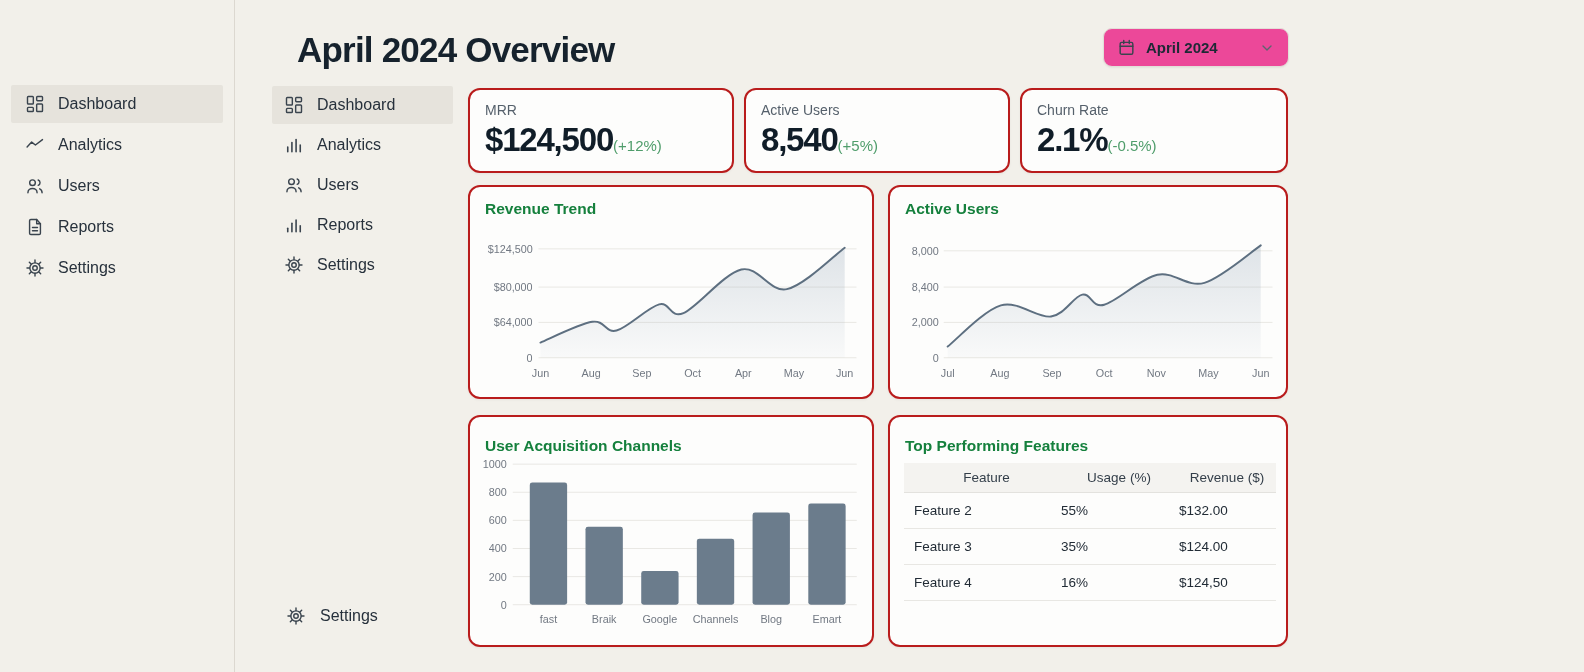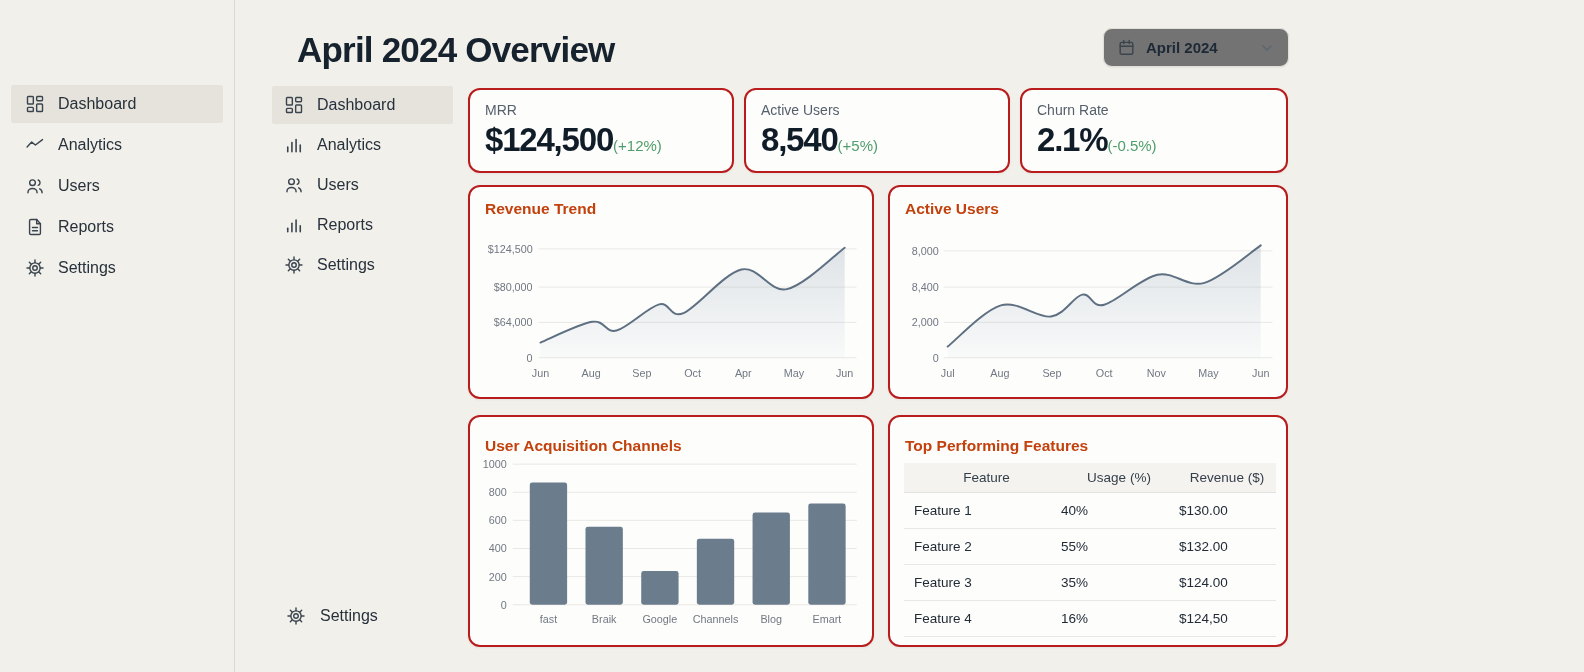--- a/index.html
+++ b/index.html
@@ -15,40 +15,40 @@
   .sb1 .nav-item{margin:0 11px 3px 11px;padding-left:14px}
   .nav-item.active{background:#e6e3dc;font-weight:500}
   .sb2{position:absolute;left:272px;top:86px;width:181px}
   .sb2 .nav-item{margin-bottom:2px;padding-left:12px}
   .sb2-bottom{position:absolute;left:286px;top:600px;height:32px;display:flex;align-items:center;gap:14px;font-size:16px;color:#27313c;cursor:pointer}
   .ic{width:20px;height:20px;display:inline-flex;color:#3a444e;flex:0 0 auto}
   .ic svg{width:20px;height:20px}
   
   .title{position:absolute;left:281px;top:14px;margin:16px;font-size:35px;font-weight:700;letter-spacing:-.8px;color:#16222d}
   .date-btn{position:absolute;left:1103px;top:28px;width:186px;height:39px;box-sizing:border-box;
-    background:#737373;border:1px solid #e2dfd8;border-radius:9px;box-shadow:0 1px 2px rgba(20,28,36,.06);
+    background:#ec4899;border:1px solid #e2dfd8;border-radius:9px;box-shadow:0 1px 2px rgba(20,28,36,.06);
     display:flex;align-items:center;gap:10px;padding:0 13px;font-size:15px;font-weight:600;color:#1d2935;
     font-family:"Liberation Sans",sans-serif;cursor:pointer}
   .date-btn .chev{margin-left:auto;color:#5b6570}
   
   .card{position:absolute;background:#fdfdfc;border:2px solid #b91c1c;border-radius:12px;
     box-shadow:0 1px 3px rgba(16,24,32,.05);box-sizing:border-box}
   .c-kpi1{left:468px;top:88px;width:266px;height:85px}
   .c-kpi2{left:744px;top:88px;width:266px;height:85px}
   .c-kpi3{left:1020px;top:88px;width:268px;height:85px}
   .kpi{padding:12px 15px}
   .kpi-label{font-size:14px;color:#55606b;margin-bottom:3px}
   .kpi-row{display:flex;align-items:baseline}
   .kpi-value{font-size:33px;font-weight:700;letter-spacing:-1.2px;color:#101d28}
   .kpi-change{font-size:15px;margin-left:0;font-weight:400}
   .ccA{left:468px;top:185px;width:406px;height:214px}
   .ccB{left:888px;top:185px;width:400px;height:214px}
   .ccC{left:468px;top:415px;width:406px;height:232px}
   .ccD{left:888px;top:415px;width:400px;height:232px}
-  .card h2{position:absolute;left:15px;top:13px;margin:0;font-size:15.5px;font-weight:700;color:#c2410c}
+  .card h2{position:absolute;left:15px;top:13px;margin:0;font-size:15.5px;font-weight:700;color:#15803d}
   .ccC h2,.ccD h2{top:20px}
   .chart{position:absolute;left:0;top:0;width:100%;height:100%}
   
   .features-table{position:absolute;left:14px;top:46px;width:372px;border-collapse:collapse;table-layout:fixed;font-size:13.5px;color:#222c36}
   .features-table th{background:#f4f3f0;font-weight:400;color:#333e49;text-align:center;height:27px;border-bottom:1px solid #e3e2de}
   .features-table td{height:33px;border-bottom:1px solid #e8e7e3}
   .features-table th:first-child,.features-table td:first-child{padding-left:10px}
 </style>
 </head>
 <body>
@@ -332,25 +332,20 @@
       </colgroup>
     <thead>
       <tr>
         <th>Feature</th>
         <th>Usage (%)</th>
         <th>Revenue ($)</th>
       </tr>
     </thead>
     <tbody id="features-tbody">
         <tr>
-          <td>Feature 1</td>
-          <td>40%</td>
-          <td>$130.00</td>
-        </tr>
-        <tr>
           <td>Feature 2</td>
           <td>55%</td>
           <td>$132.00</td>
         </tr>
         <tr>
           <td>Feature 3</td>
           <td>35%</td>
           <td>$124.00</td>
         </tr>
         <tr>

